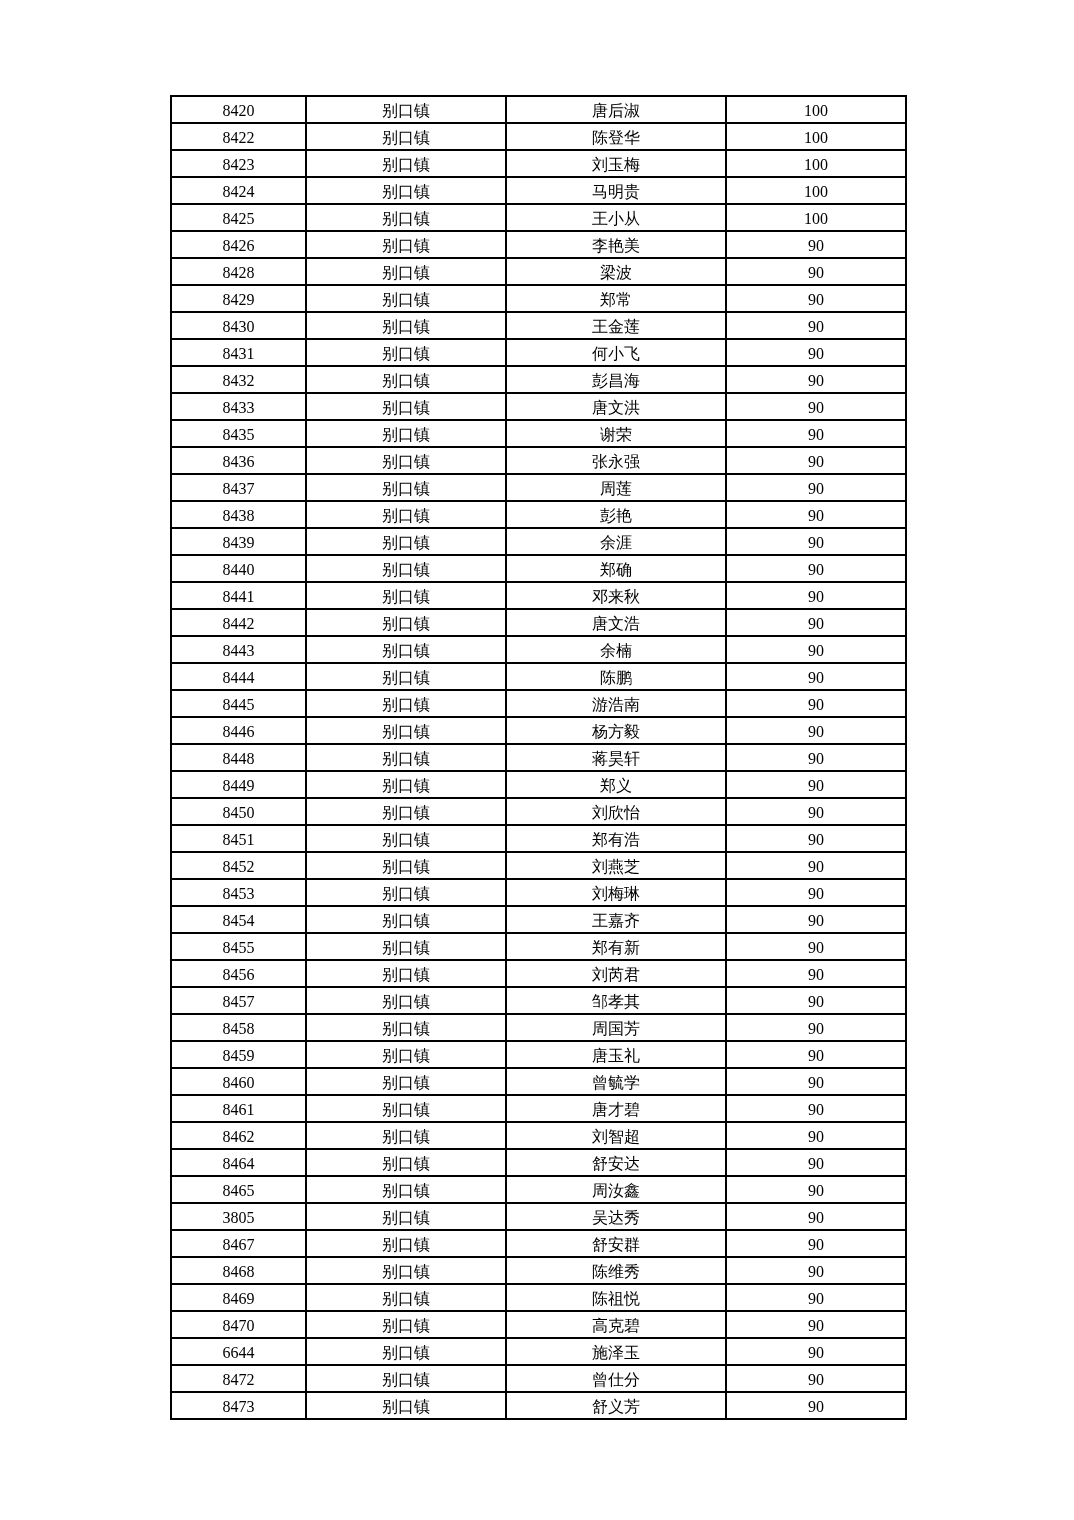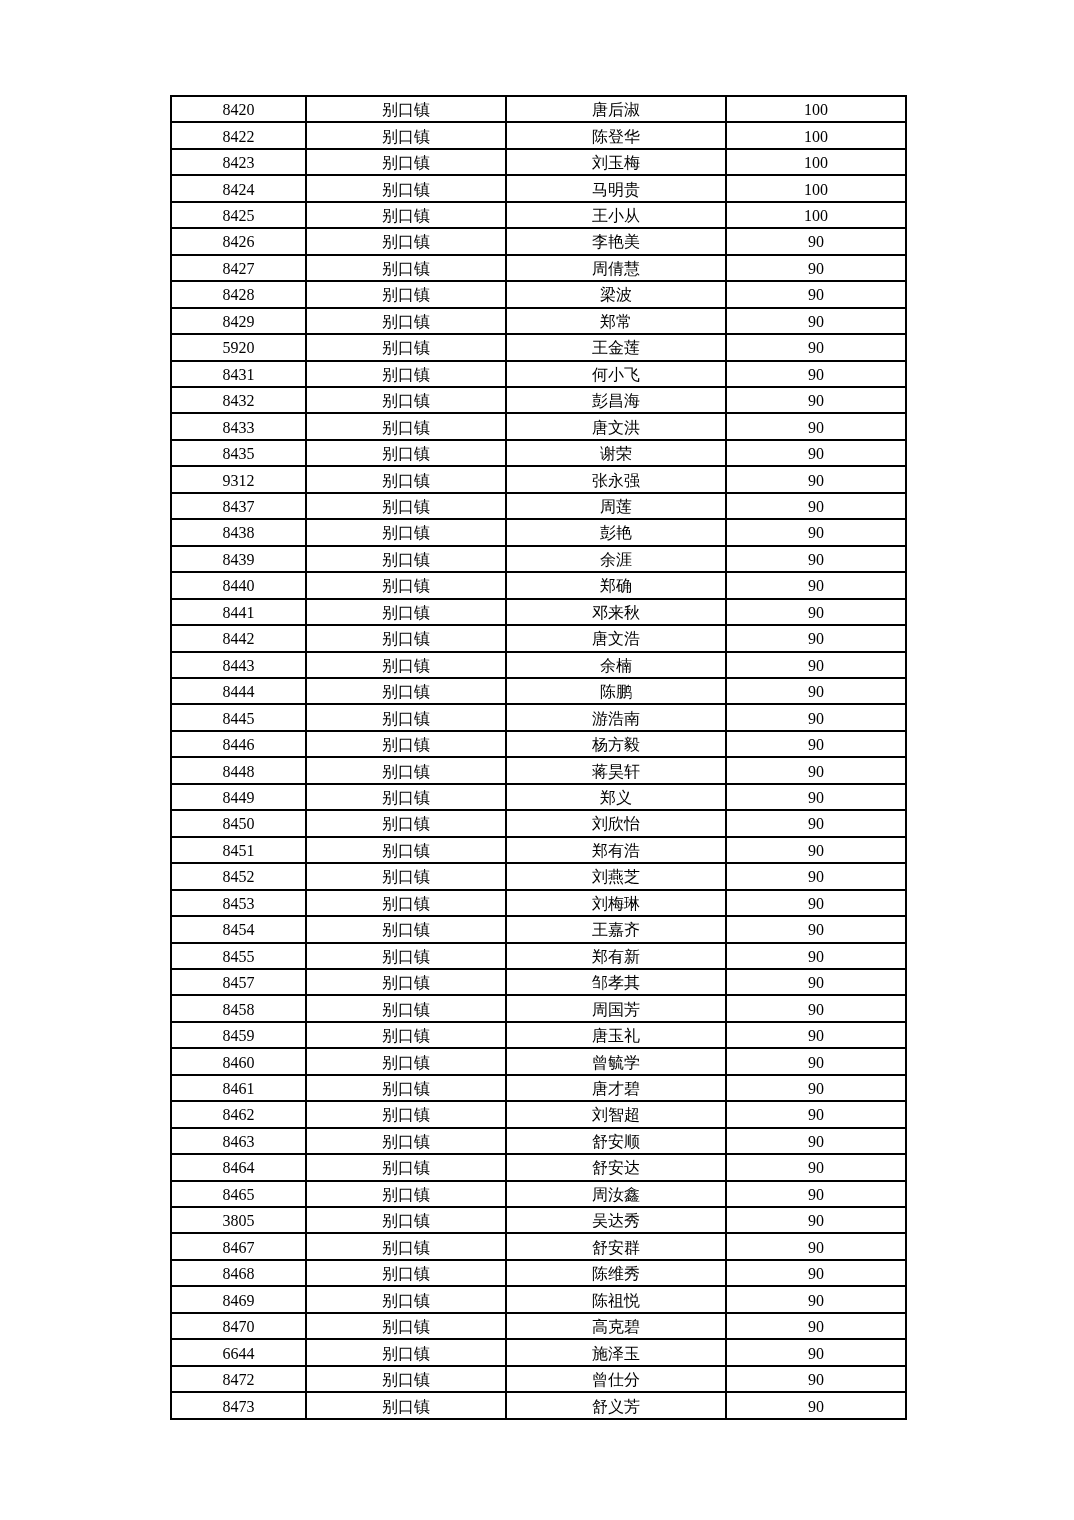--- a/index.html
+++ b/index.html
@@ -90,39 +90,33 @@
             <td class="col-2">王小从</td>
             <td class="col-3">100</td>
           </tr>
           <tr>
             <td class="col-0">8426</td>
             <td class="col-1">别口镇</td>
             <td class="col-2">李艳美</td>
             <td class="col-3">90</td>
           </tr>
           <tr>
-            <td class="col-0">8427</td>
-            <td class="col-1">别口镇</td>
-            <td class="col-2">周倩慧</td>
-            <td class="col-3">90</td>
-          </tr>
-          <tr>
             <td class="col-0">8428</td>
             <td class="col-1">别口镇</td>
             <td class="col-2">梁波</td>
             <td class="col-3">90</td>
           </tr>
           <tr>
             <td class="col-0">8429</td>
             <td class="col-1">别口镇</td>
             <td class="col-2">郑常</td>
             <td class="col-3">90</td>
           </tr>
           <tr>
-            <td class="col-0">5920</td>
+            <td class="col-0">8430</td>
             <td class="col-1">别口镇</td>
             <td class="col-2">王金莲</td>
             <td class="col-3">90</td>
           </tr>
           <tr>
             <td class="col-0">8431</td>
             <td class="col-1">别口镇</td>
             <td class="col-2">何小飞</td>
             <td class="col-3">90</td>
           </tr>
@@ -138,21 +132,21 @@
             <td class="col-2">唐文洪</td>
             <td class="col-3">90</td>
           </tr>
           <tr>
             <td class="col-0">8435</td>
             <td class="col-1">别口镇</td>
             <td class="col-2">谢荣</td>
             <td class="col-3">90</td>
           </tr>
           <tr>
-            <td class="col-0">9312</td>
+            <td class="col-0">8436</td>
             <td class="col-1">别口镇</td>
             <td class="col-2">张永强</td>
             <td class="col-3">90</td>
           </tr>
           <tr>
             <td class="col-0">8437</td>
             <td class="col-1">别口镇</td>
             <td class="col-2">周莲</td>
             <td class="col-3">90</td>
           </tr>
@@ -252,20 +246,26 @@
             <td class="col-2">王嘉齐</td>
             <td class="col-3">90</td>
           </tr>
           <tr>
             <td class="col-0">8455</td>
             <td class="col-1">别口镇</td>
             <td class="col-2">郑有新</td>
             <td class="col-3">90</td>
           </tr>
           <tr>
+            <td class="col-0">8456</td>
+            <td class="col-1">别口镇</td>
+            <td class="col-2">刘芮君</td>
+            <td class="col-3">90</td>
+          </tr>
+          <tr>
             <td class="col-0">8457</td>
             <td class="col-1">别口镇</td>
             <td class="col-2">邹孝其</td>
             <td class="col-3">90</td>
           </tr>
           <tr>
             <td class="col-0">8458</td>
             <td class="col-1">别口镇</td>
             <td class="col-2">周国芳</td>
             <td class="col-3">90</td>
@@ -285,26 +285,20 @@
           <tr>
             <td class="col-0">8461</td>
             <td class="col-1">别口镇</td>
             <td class="col-2">唐才碧</td>
             <td class="col-3">90</td>
           </tr>
           <tr>
             <td class="col-0">8462</td>
             <td class="col-1">别口镇</td>
             <td class="col-2">刘智超</td>
-            <td class="col-3">90</td>
-          </tr>
-          <tr>
-            <td class="col-0">8463</td>
-            <td class="col-1">别口镇</td>
-            <td class="col-2">舒安顺</td>
             <td class="col-3">90</td>
           </tr>
           <tr>
             <td class="col-0">8464</td>
             <td class="col-1">别口镇</td>
             <td class="col-2">舒安达</td>
             <td class="col-3">90</td>
           </tr>
           <tr>
             <td class="col-0">8465</td>

